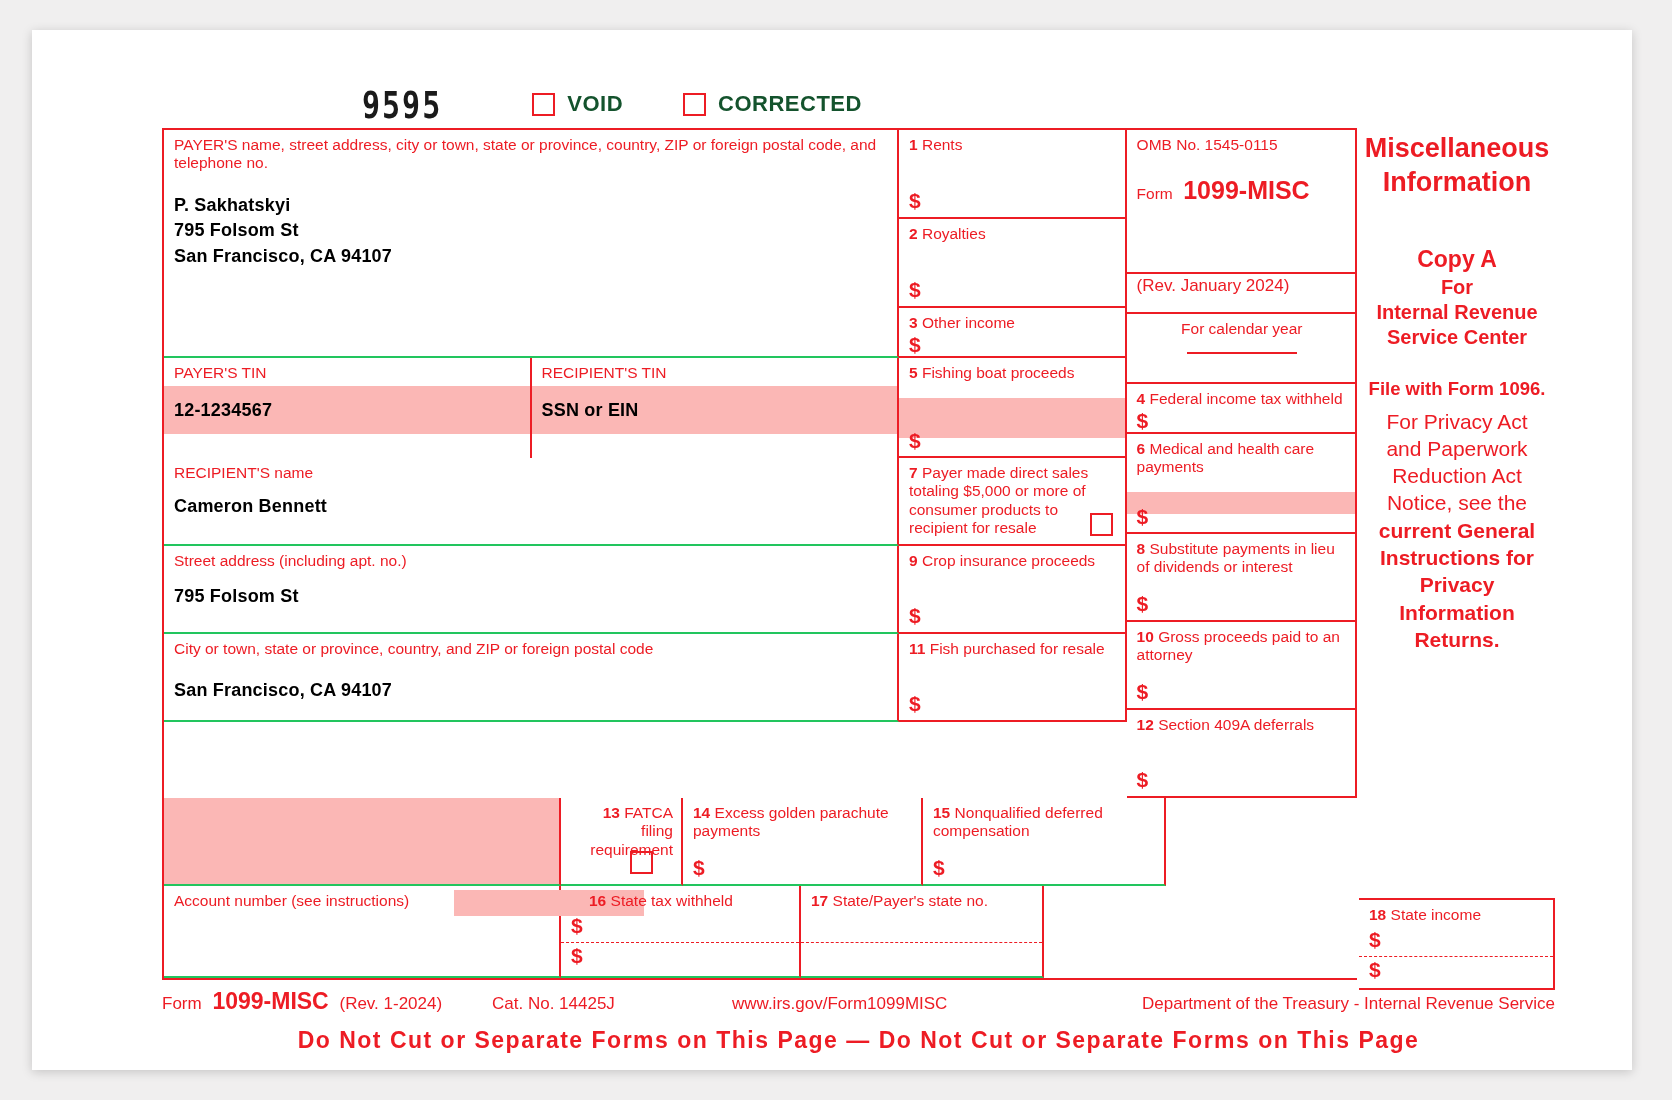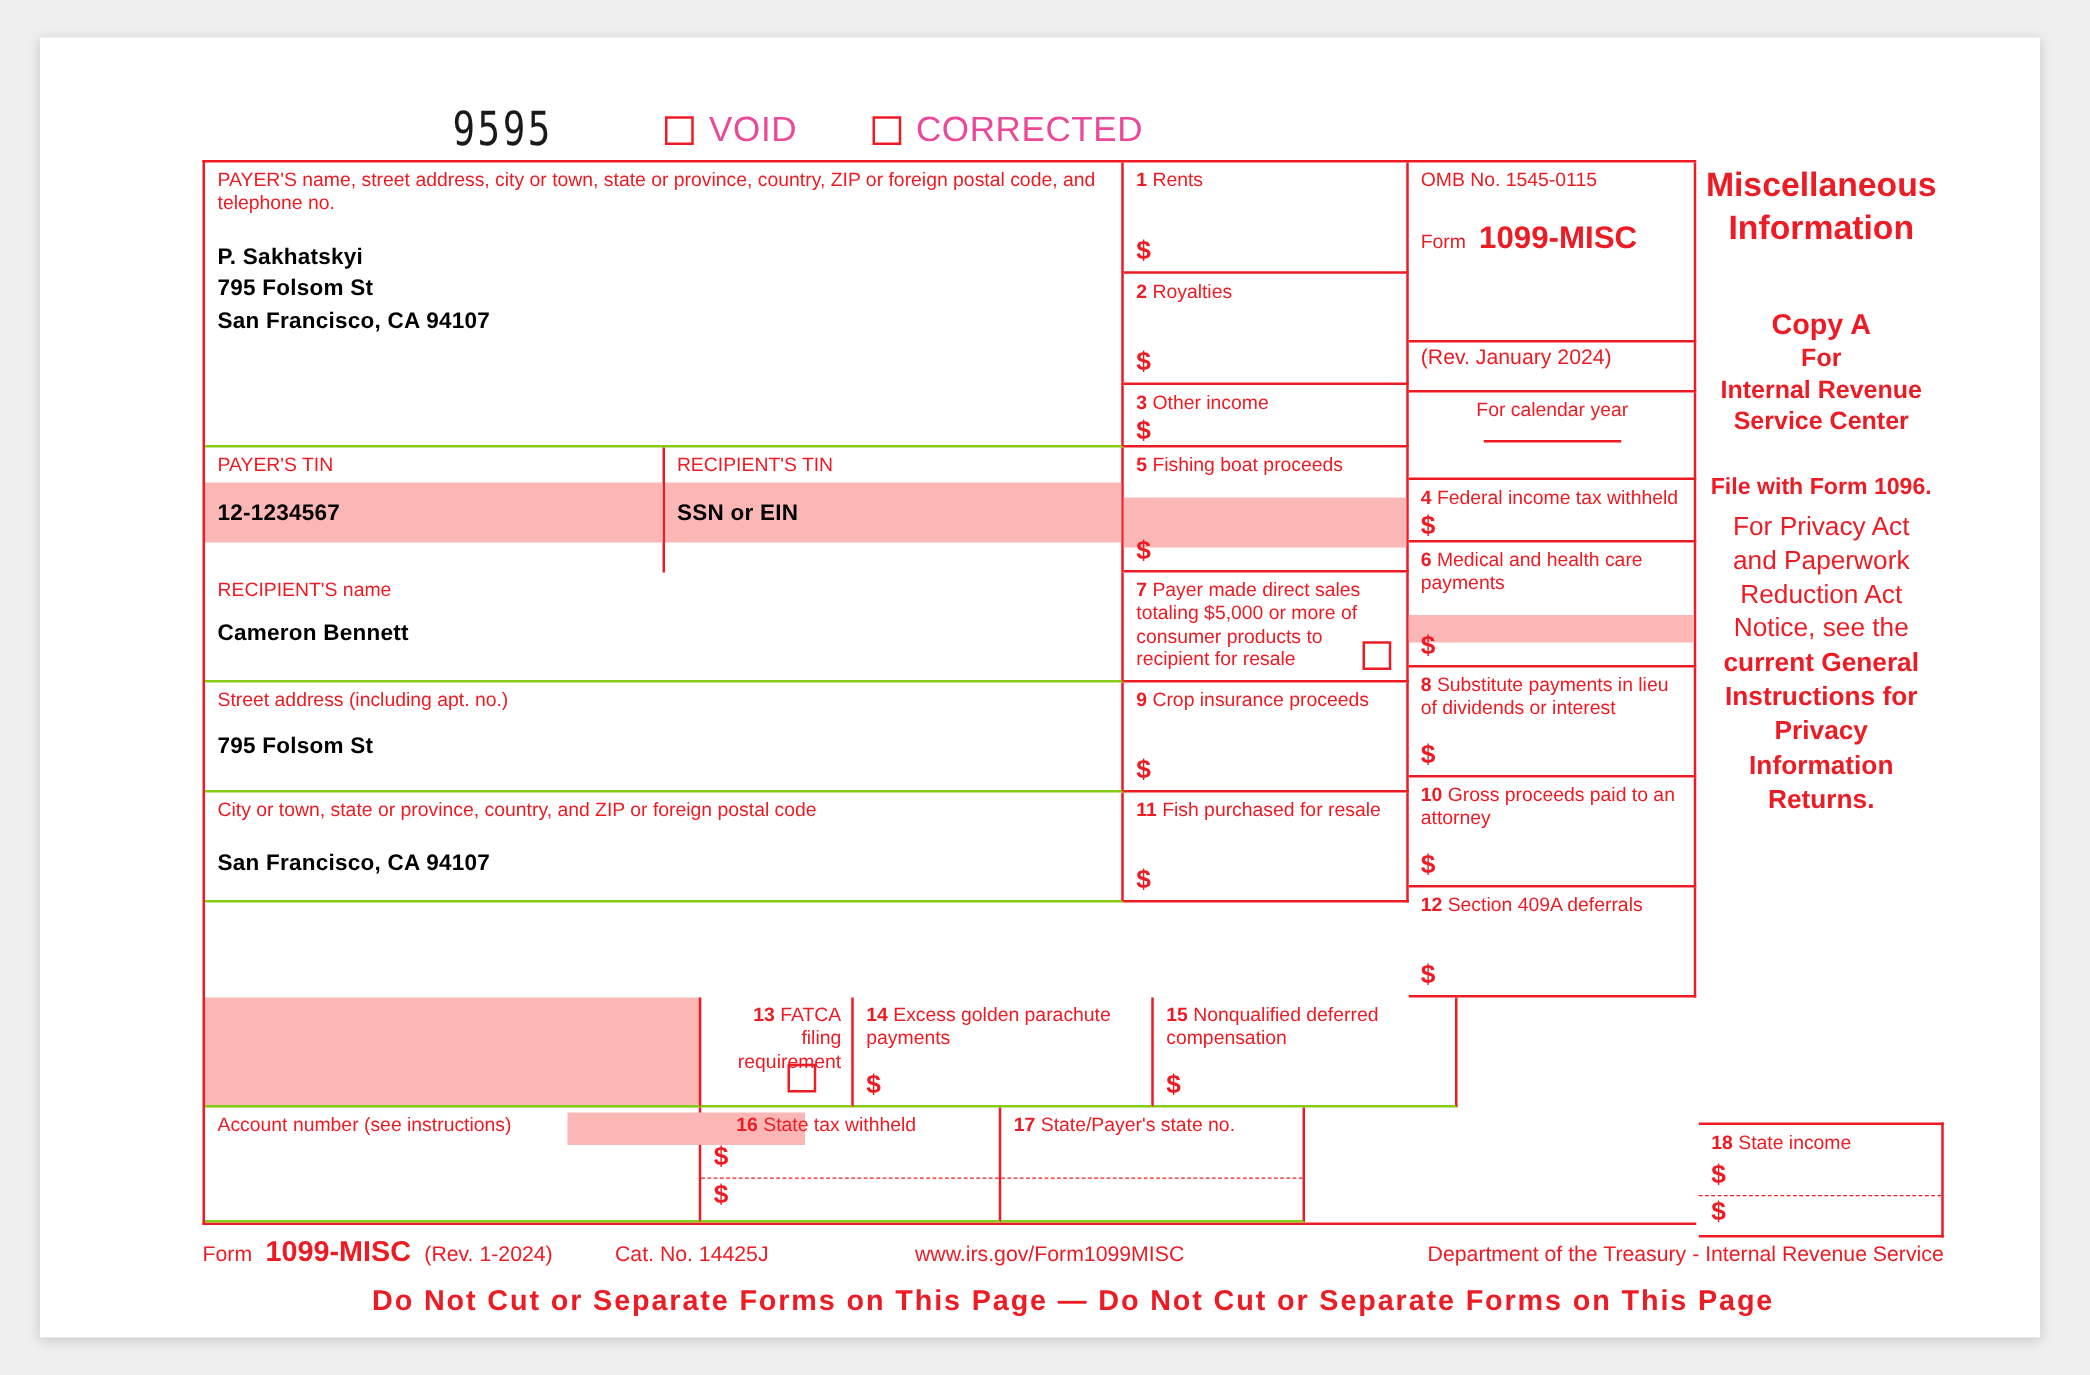--- a/index.html
+++ b/index.html
@@ -30,20 +30,21 @@
     top: 50px;
     width: 1390px;
   }
 
   
   .toprow {
     display: flex;
     align-items: center;
     height: 48px;
     padding-left: 200px;
+    font-weight: bold;
   }
   .ocr-num {
     font-family: "DejaVu Sans Mono", monospace;
     font-size: 30px;
     letter-spacing: 2px;
     color: #1a1a1a;
     transform: scaleY(1.25);
     margin-right: 90px;
   }
   .void-group {
@@ -52,22 +53,22 @@
     margin-right: 60px;
   }
   .cbox {
     width: 23px;
     height: 23px;
     border: 2px solid #ed1c24;
     display: inline-block;
     box-sizing: border-box;
   }
   .void-label {
-    font-size: 28px;
-    color: #ec4899;
+    font-size: 22px;
+    color: #14532d;
     margin-left: 12px;
     letter-spacing: 0.5px;
     text-align: right;
   }
 
   
   .grid {
     position: relative;
     border: 2px solid #ed1c24;
     border-right: none;
@@ -75,21 +76,21 @@
     box-sizing: border-box;
   }
   .rowflex { display: flex; }
 
   .cell {
     position: relative;
     border-right: 2px solid #ed1c24;
     box-sizing: border-box;
     padding: 6px 8px 4px 10px;
   }
-  .cell.b-bottom { border-bottom: 2px solid #84cc16; }
+  .cell.b-bottom { border-bottom: 2px solid #22c55e; }
   .lbl {
     color: #ed1c24;
     font-size: 15.5px;
     line-height: 1.18;
   }
   .num { font-weight: bold; color:#ed1c24; }
   .dollar {
     color: #ed1c24;
     font-size: 21px;
     font-weight: bold;

